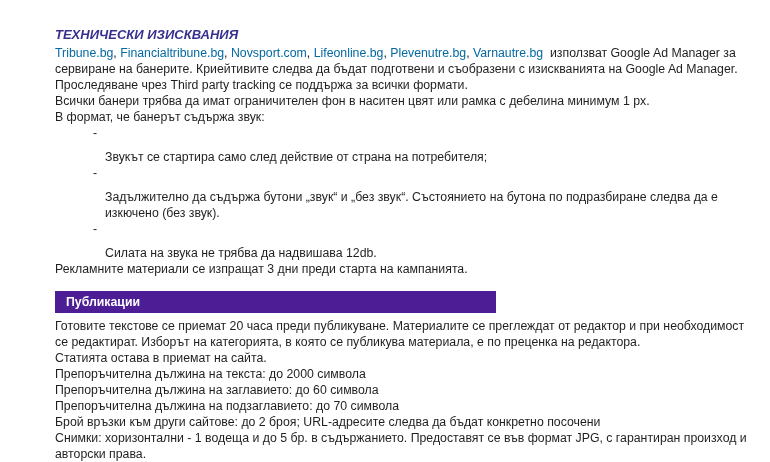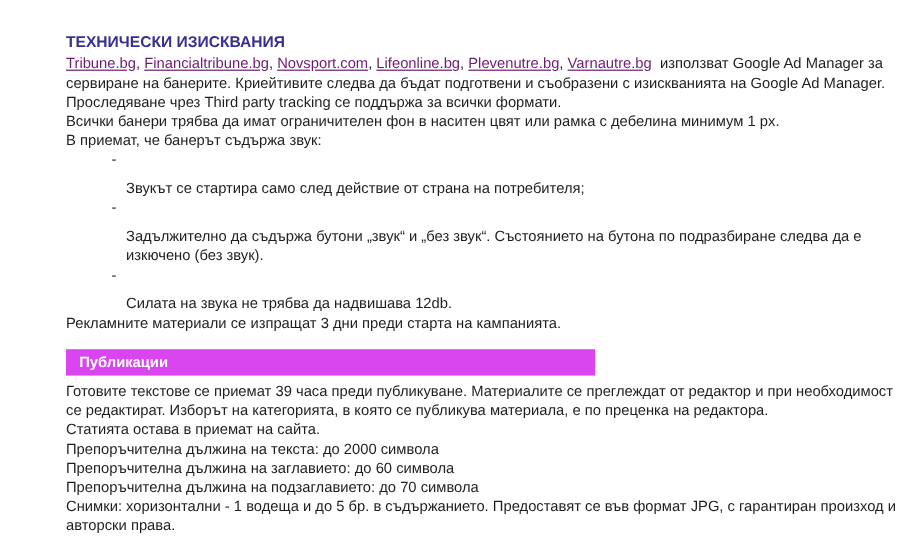--- a/index.html
+++ b/index.html
@@ -17,64 +17,64 @@
     padding: 27px 10px 0 55px;
     width: 705px;
     box-sizing: content-box;
   }
   .section-title {
     color: #37308e;
     font-weight: bold;
     font-size: 13px;
     line-height: 16px;
     margin: 0 0 2px 0;
+    font-style: italic;
   }
   p { margin: 0; }
   a.doc-link {
-    color: #701a75;
-    text-decoration: underline;
+    color: #0369a1;
     cursor: pointer;
   }
   .sep { color: #1f1f1f; }
   ul.dash-list {
     list-style: none;
     margin: 0;
     padding: 0 0 0 38px;
   }
   ul.dash-list li { display: flex; }
   ul.dash-list .marker {
     flex: 0 0 12px;
     width: 12px;
   }
   ul.dash-list .li-text { flex: 1; margin-top: 24px; }
   .banner {
     margin-top: 14px;
     margin-bottom: 5px;
     width: 430px;
     height: 22px;
-    background: #d946ef;
+    background: #4c1d95;
     color: #ffffff;
     font-weight: bold;
     display: flex;
     align-items: center;
     padding-left: 11px;
   }
 </style>
 </head>
 <body>
 
 <div class="content">
 
   <h1 class="section-title">ТЕХНИЧЕСКИ ИЗИСКВАНИЯ</h1>
 
   <p><a class="doc-link">Tribune.bg</a><span class="sep">, </span><a class="doc-link">Financialtribune.bg</a><span class="sep">, </span><a class="doc-link">Novsport.com</a><span class="sep">, </span><a class="doc-link">Lifeonline.bg</a><span class="sep">, </span><a class="doc-link">Plevenutre.bg</a><span class="sep">, </span><a class="doc-link">Varnautre.bg</a><span>&nbsp; използват Google Ad Manager за сервиране на банерите. Криейтивите следва да бъдат подготвени и съобразени с изискванията на Google Ad Manager. Проследяване чрез Third party tracking се поддържа за всички формати.</span></p>
 
   <p>Всички банери трябва да имат ограничителен фон в наситен цвят или рамка с дебелина минимум 1 px.</p>
 
-  <p>В приемат, че банерът съдържа звук:</p>
+  <p>В формат, че банерът съдържа звук:</p>
 
   <ul class="dash-list">
     <li>
       <span class="marker">-</span>
       <span class="li-text">Звукът се стартира само след действие от страна на потребителя;</span>
     </li>
     <li>
       <span class="marker">-</span>
       <span class="li-text">Задължително да съдържа бутони „звук“ и „без звук“. Състоянието на бутона по подразбиране следва да е изкючено (без звук).</span>
     </li>
@@ -83,20 +83,21 @@
       <span class="li-text">Силата на звука не трябва да надвишава 12db.</span>
     </li>
   </ul>
 
   <p>Рекламните материали се изпращат 3 дни преди старта на кампанията.</p>
 
   <div class="banner">
     <span>Публикации</span>
   </div>
 
-  <p>Готовите текстове се приемат 39 часа преди публикуване. Материалите се преглеждат от редактор и при необходимост се редактират. Изборът на категорията, в която се публикува материала, е по преценка на редактора.</p>
+  <p>Готовите текстове се приемат 20 часа преди публикуване. Материалите се преглеждат от редактор и при необходимост се редактират. Изборът на категорията, в която се публикува материала, е по преценка на редактора.</p>
   <p>Статията остава в приемат на сайта.</p>
   <p>Препоръчителна дължина на текста: до 2000 символа</p>
   <p>Препоръчителна дължина на заглавието: до 60 символа</p>
   <p>Препоръчителна дължина на подзаглавието: до 70 символа</p>
+  <p>Брой връзки към други сайтове: до 2 броя; URL-адресите следва да бъдат конкретно посочени</p>
   <p>Снимки: хоризонтални - 1 водеща и до 5 бр. в съдържанието. Предоставят се във формат JPG, с гарантиран произход и авторски права.</p>
 
 </div>
 
 </body></html>

